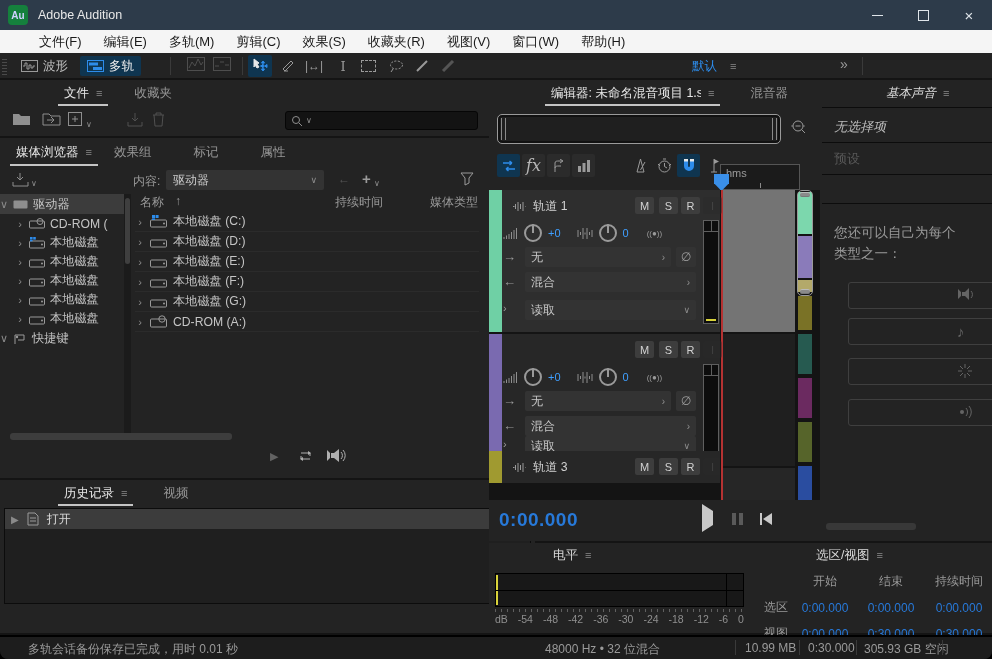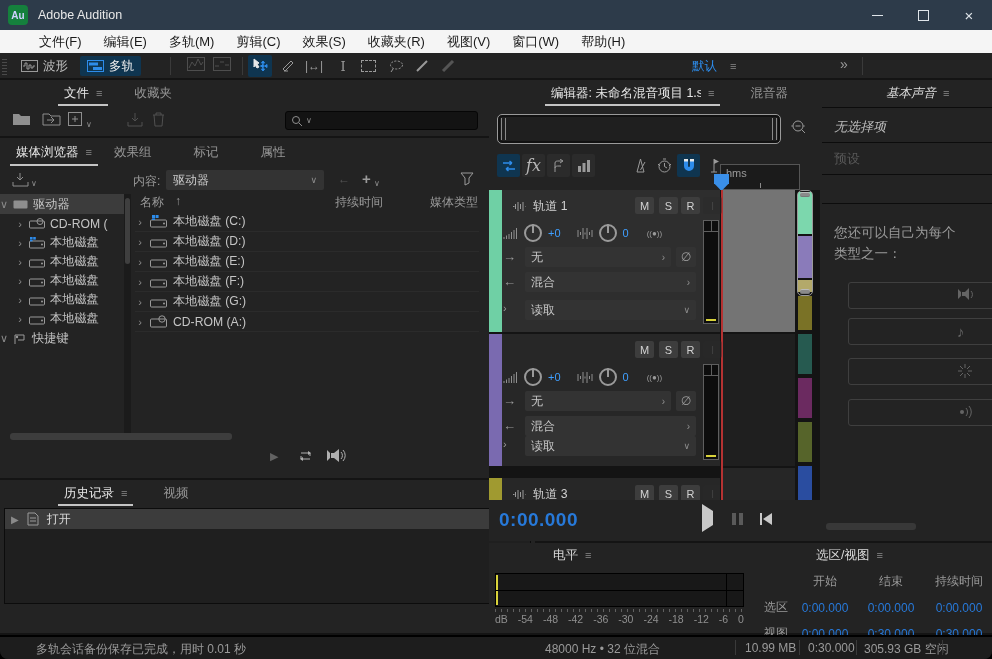--- a/index.html
+++ b/index.html
@@ -667,21 +667,21 @@
           <span>读取</span>
           <span style="color:#8f8f8f;font-size:9px;">∨</span>
         </div>
         <div class="tmeter" style="height:96px;">
           <div class="cap"></div>
           <span class="yl" style="left:2px;"></span>
           <span class="yl" style="right:2px;"></span>
         </div>
       </div>
 
-      <div class="track" style="top:288px;height:32px;background:#272727;overflow:hidden;">
+      <div class="track" style="top:261px;height:32px;background:#272727;overflow:hidden;">
         <div class="strip" style="background:#a09a30;"></div>
         <div class="trk-r" style="top:6px;height:20px;gap:6px;padding-left:10px;">
           <svg width="15" height="11" viewBox="0 0 15 11">
               <path d="M1 5.5h1.5M3.5 3v5M6 1v9M8.5 3v5M11 1v9M13.5 5.5H14" stroke="#9a9a9a"></path>
             </svg>
           <span class="tname">轨道 3</span>
         </div>
         <span class="tbtn" style="left:146px;">M</span>
         <span class="tbtn" style="left:170px;">S</span>
         <span class="tbtn" style="left:192px;">R</span>
@@ -799,21 +799,21 @@
     <div class="esbtn" style="top:319px;">
       <svg class="ic" width="18" height="16" viewBox="0 0 18 16">
           <circle cx="5" cy="8" r="2" fill="#9a9a9a"></circle>
           <path d="M9 4a6 6 0 010 8M12 2a9 9 0 010 12" fill="none" stroke="#9a9a9a"></path>
         </svg>
     </div>
     <div class="esscroll"></div>
   </div>
 
   <div class="statusbar">
-    <span class="sbitem" style="left:36px;">多轨会话备份保存已完成，用时 0.01 秒</span>
+    <span class="sbitem" style="left:28px;">多轨会话备份保存已完成，用时 0.01 秒</span>
     <span class="sbitem" style="left:545px;">48000 Hz • 32 位混合</span>
     <span class="sbsep" style="left:735px;"></span>
     <span class="sbitem" style="left:745px;">10.99 MB</span>
     <span class="sbsep" style="left:799px;"></span>
     <span class="sbitem" style="left:808px;">0:30.000</span>
     <span class="sbsep" style="left:856px;"></span>
     <span class="sbitem" style="left:864px;">305.93 GB 空闲</span>
     <span class="sbsep" style="left:942px;"></span>
   </div>
 

